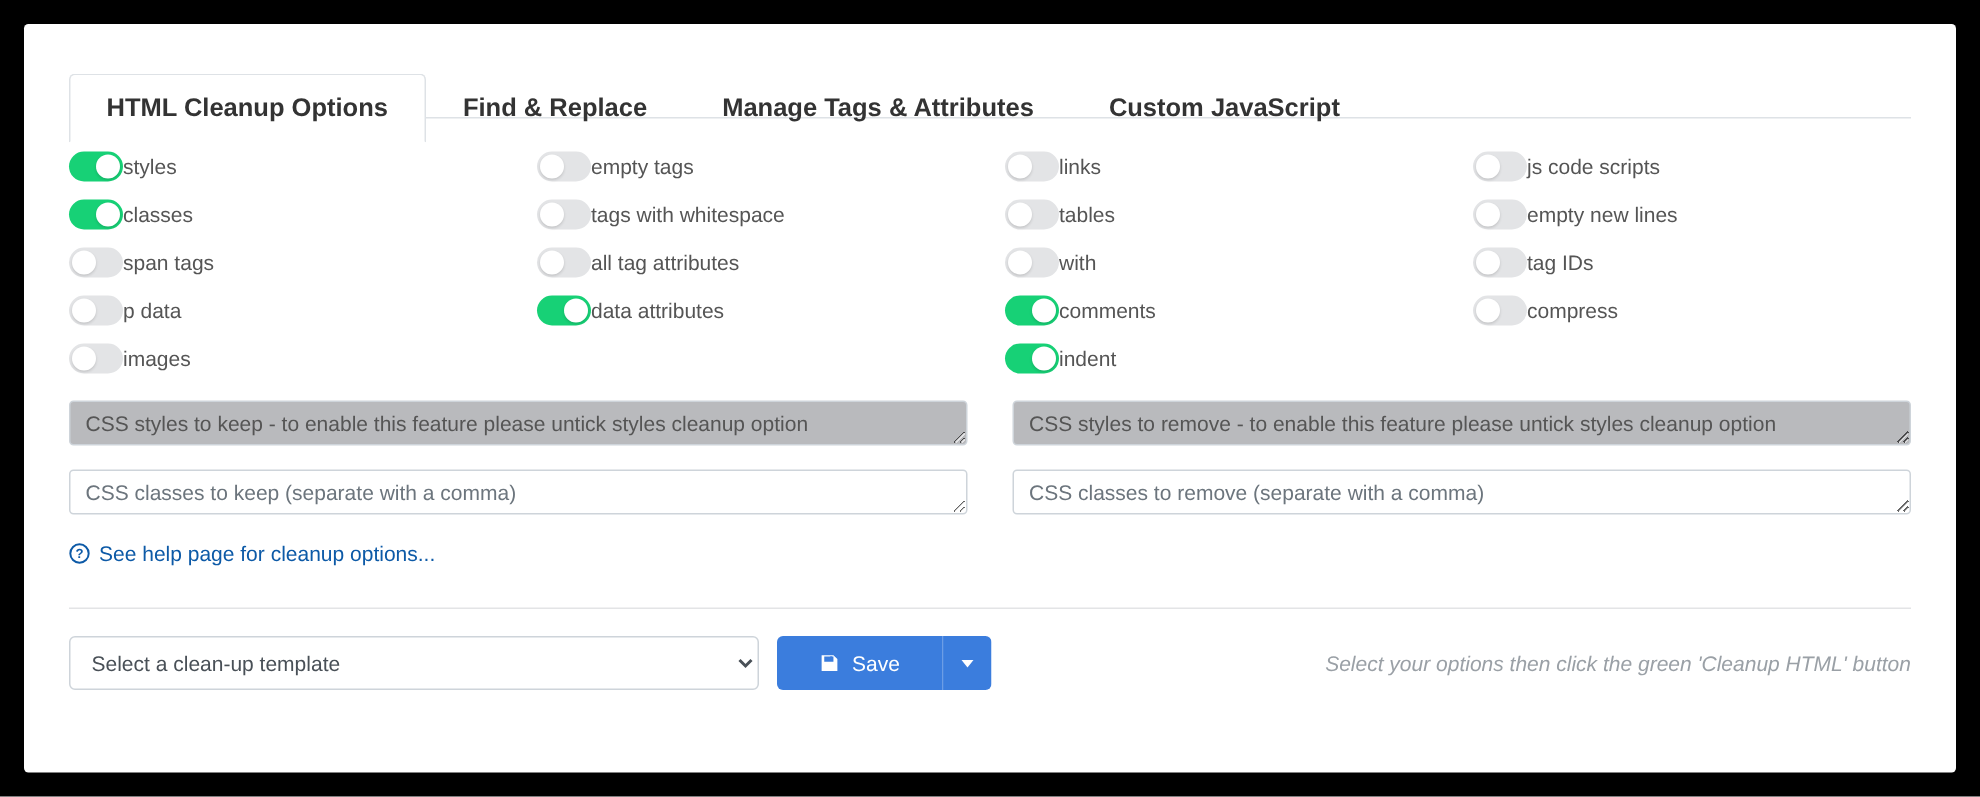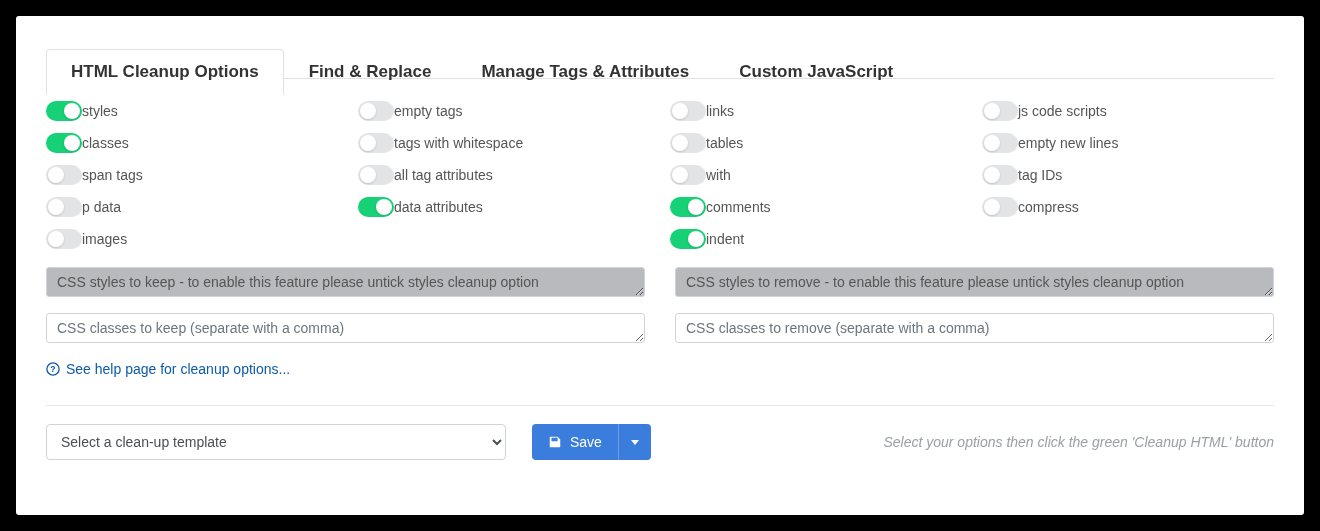--- a/index.html
+++ b/index.html
@@ -120,42 +120,42 @@
   }
   hr.sep {
     border: none;
     border-top: 1px solid #e3e4e6;
     margin: 26px 0 18px 0;
   }
   
   .footer {
     display: flex;
     align-items: center;
-    gap: 26px;
+    gap: 12px;
   }
   select.template {
     width: 460px;
     height: 36px;
     border: 1px solid #ced4da;
     border-radius: 4px;
     padding: 0 10px;
     font-size: 14px;
     color: #495057;
     background: #fff;
     cursor: pointer;
   }
   .btn-group {
     display: inline-flex;
   }
   .btn {
     background: #3b7ddd;
     color: #fff;
     border: none;
     height: 36px;
-    padding: 0 16px;
+    padding: 0 28px;
     font-size: 14px;
     cursor: pointer;
     display: inline-flex;
     align-items: center;
     gap: 8px;
   }
   .btn.main { border-radius: 4px 0 0 4px; }
   .btn.caret { border-radius: 0 4px 4px 0; border-left: 1px solid rgba(255,255,255,0.25); padding: 0 12px; }
   .footer-hint {
     margin-left: auto;

